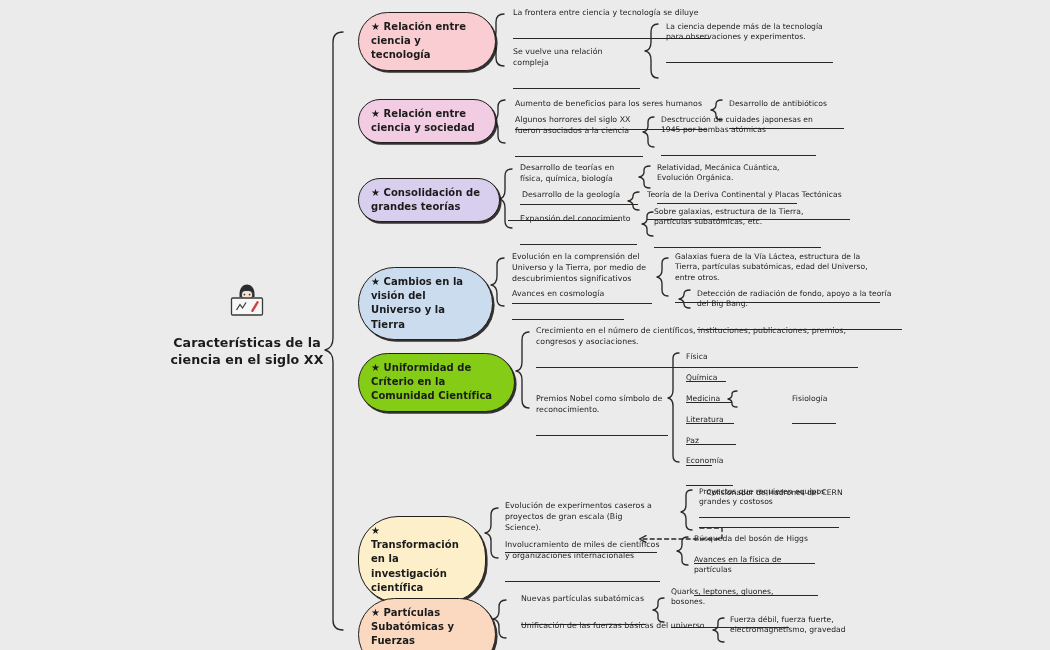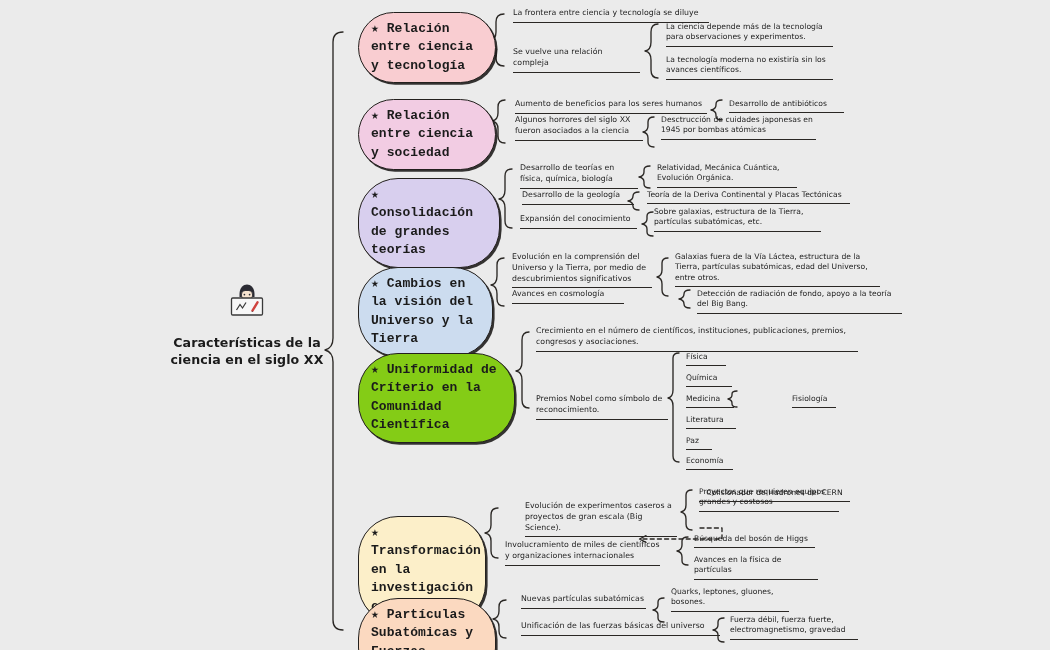--- a/index.html
+++ b/index.html
@@ -43,36 +43,35 @@
     letter-spacing: .1px;
     margin-top: 15px;
   }
 
   
   .pill {
     position: absolute;
     border: 1.7px solid #23201e;
     border-radius: 40px;
     padding: 7px 15px 7px 12px;
-    font-size: 13px;
+    font-size: 10px;
     font-weight: 700;
     line-height: 1.42;
     color: #1b1b1b;
     letter-spacing: .05px;
     box-shadow: 1.6px 1.8px 0 rgba(20,18,16,.85);
-    font-family: Liberation Mono, monospace;
   }
 
   
   .item {
     position: absolute;
     font-size: 7.7px;
     line-height: 1.38;
     color: #1c1c1c;
-    padding-bottom: 3px;
+    padding-bottom: 19px;
     border-bottom: 1.6px solid #2a2724;
     letter-spacing: .04px;
   }
   .item.l2 { font-size: 7.8px; }
   .item.l3 { font-size: 7.6px; }
   .item.l4 { font-size: 7.6px; }
 </style>
 </head>
 <body style="background: rgb(235, 235, 235);">
 
@@ -163,51 +162,50 @@
   <div class="pill" style="left: 358px; top: 516px; width: 128px; background: rgb(252, 239, 201);">
     <span>★ Transformación en la investigación científica</span>
   </div>
   <div class="pill" style="left: 358px; top: 598px; width: 138px; background: rgb(251, 217, 192);">
     <span>★ Partículas Subatómicas y Fuerzas Fundamentales</span>
   </div>
 
   <div class="item l2" style="left:513px; top:8px; width:196px;">La frontera entre ciencia y tecnología se diluye</div>
   <div class="item l2" style="left:513px; top:47px; width:127px;">Se vuelve una relación compleja</div>
   <div class="item l3" style="left:666px; top:22px; width:167px;">La ciencia depende más de la tecnología para observaciones y experimentos.</div>
-  <div class="item l3" style="left:666px; top:55px; width:167px;">La tecnología moderna no existiría sin los avances científicos.</div>
 
   <div class="item l2" style="left:515px; top:99px; width:192px;">Aumento de beneficios para los seres humanos</div>
   <div class="item l3" style="left:729px; top:99px; width:115px;">Desarrollo de antibióticos</div>
   <div class="item l2" style="left:515px; top:115px; width:128px;">Algunos horrores del siglo XX fueron asociados a la ciencia</div>
   <div class="item l3" style="left:661px; top:115px; width:155px;">Desctrucción de cuidades japonesas en 1945 por bombas atómicas</div>
 
   <div class="item l2" style="left:520px; top:163px; width:118px;">Desarrollo de teorías en física, química, biología</div>
   <div class="item l3" style="left:657px; top:163px; width:140px;">Relatividad, Mecánica Cuántica, Evolución Orgánica.</div>
-  <div class="item l2" style="left:522px; top:190px; width:112px;">Desarrollo de la geología</div>
+  <div class="item l2" style="left:508px; top:190px; width:112px;text-align:right;">Desarrollo de la geología</div>
   <div class="item l3" style="left:647px; top:190px; width:203px;">Teoría de la Deriva Continental y Placas Tectónicas</div>
   <div class="item l2" style="left:520px; top:214px; width:117px;">Expansión del conocimiento</div>
   <div class="item l3" style="left:654px; top:207px; width:167px;">Sobre galaxias, estructura de la Tierra, partículas subatómicas, etc.</div>
 
   <div class="item l2" style="left:512px; top:252px; width:140px;">Evolución en la comprensión del Universo y la Tierra, por medio de descubrimientos significativos</div>
   <div class="item l3" style="left:675px; top:252px; width:205px;">Galaxias fuera de la Vía Láctea, estructura de la Tierra, partículas subatómicas, edad del Universo, entre otros.</div>
   <div class="item l2" style="left:512px; top:289px; width:112px;">Avances en cosmología</div>
   <div class="item l3" style="left:697px; top:289px; width:205px;">Detección de radiación de fondo, apoyo a la teoría del Big Bang.</div>
 
   <div class="item l2" style="left:536px; top:326px; width:322px;">Crecimiento en el número de científicos, instituciones, publicaciones, premios, congresos y asociaciones.</div>
   <div class="item l2" style="left:536px; top:394px; width:132px;">Premios Nobel como símbolo de reconocimiento.</div>
 
   <div class="item l3" style="left:686px; top:352px; width:40px;">Física</div>
   <div class="item l3" style="left:686px; top:373px; width:46px;">Química</div>
   <div class="item l3" style="left:686px; top:394px; width:48px;">Medicina</div>
   <div class="item l4" style="left:744px; top:394px; width:44px;margin-left:48px;">Fisiología</div>
   <div class="item l3" style="left:686px; top:415px; width:50px;">Literatura</div>
   <div class="item l3" style="left:686px; top:436px; width:26px;">Paz</div>
   <div class="item l3" style="left:686px; top:456px; width:47px;">Economía</div>
 
-  <div class="item l2" style="left:505px; top:501px; width:152px;margin-left:20px;">Evolución de experimentos caseros a proyectos de gran escala (Big Science).</div>
+  <div class="item l2" style="left:505px; top:501px; width:152px;">Evolución de experimentos caseros a proyectos de gran escala (Big Science).</div>
   <div class="item l3" style="left:699px; top:487px; width:140px;">Proyectos que requieren equipos grandes y costosos</div>
   <div class="item l3" style="left:699px; top:488px; width:151px;text-align:center;">Colisionador de Hadrones del CERN</div>
   <div class="item l2" style="left:505px; top:540px; width:155px;">Involucramiento de miles de científicos y organizaciones internacionales</div>
   <div class="item l3" style="left:694px; top:534px; width:121px;">Búsqueda del bosón de Higgs</div>
   <div class="item l3" style="left:694px; top:555px; width:124px;">Avances en la física de partículas</div>
 
   <div class="item l2" style="left:521px; top:594px; width:125px;">Nuevas partículas subatómicas</div>
   <div class="item l3" style="left:671px; top:587px; width:118px;">Quarks, leptones, gluones, bosones.</div>
   <div class="item l2" style="left:521px; top:621px; width:199px;">Unificación de las fuerzas básicas del universo</div>
   <div class="item l3" style="left:730px; top:615px; width:128px;">Fuerza débil, fuerza fuerte, electromagnetismo, gravedad</div>

